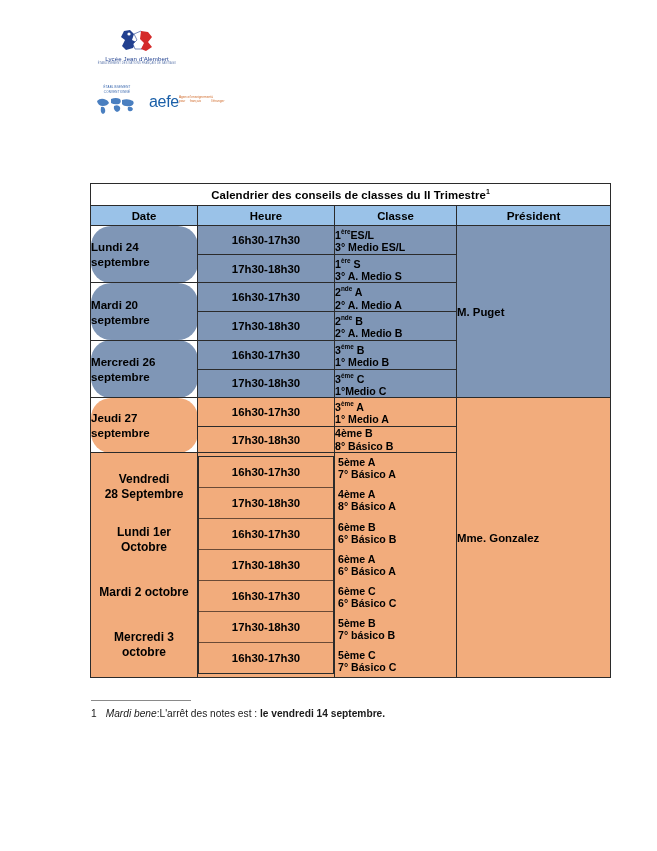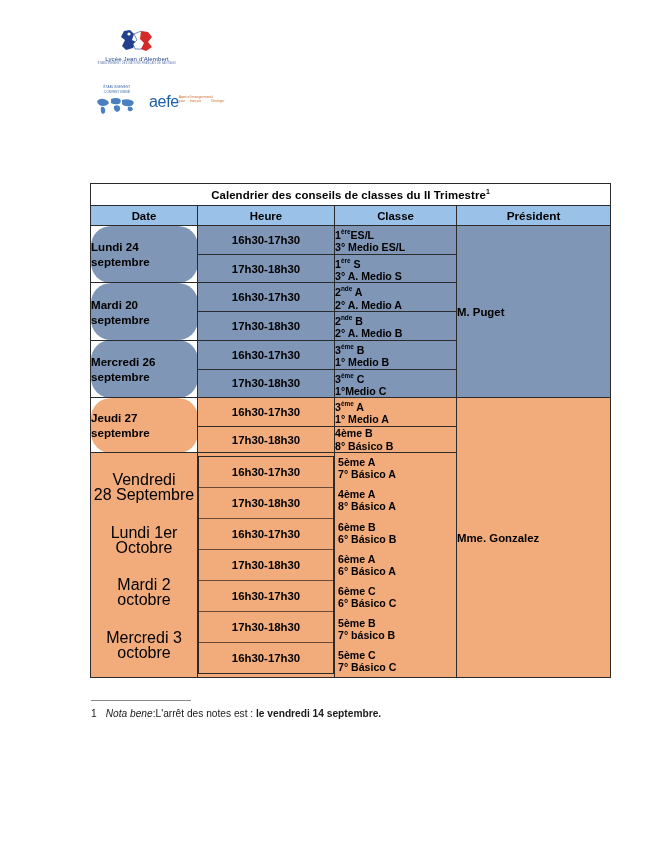--- a/index.html
+++ b/index.html
@@ -177,22 +177,22 @@
   td.pres-cell {
     font-weight: bold;
     font-size: 11.4px;
     padding: 8px 0 0 4px;
     vertical-align: top;
   }
 
   
   td.date-stack {
     text-align: center;
-    font-weight: normal;
-    font-size: 16px;
+    font-weight: bold;
+    font-size: 12px;
     line-height: 15px;
     padding: 0;
   }
   .date-stack .dslot {
     display: flex;
     align-items: center;
     justify-content: center;
     text-align: center;
   }
   td.classe-stack {
@@ -407,14 +407,14 @@
               <span>7° Básico C</span>
             </div>
       </td>
     </tr>
   </tbody>
     </table>
 </div>
 
 <div class="footnote">
   <div class="fn-rule"></div>
-  <div><span class="fn-num">1</span><span class="fn-italic">Nota bene</span><span>:L'arrêt des notes est : </span><span class="fn-bold">le vendredi 14 septembre.</span></div>
+  <div><span class="fn-num">1</span><span class="fn-italic">Mardi bene</span><span>:L'arrêt des notes est : </span><span class="fn-bold">le vendredi 14 septembre.</span></div>
 </div>
 
 </body></html>

